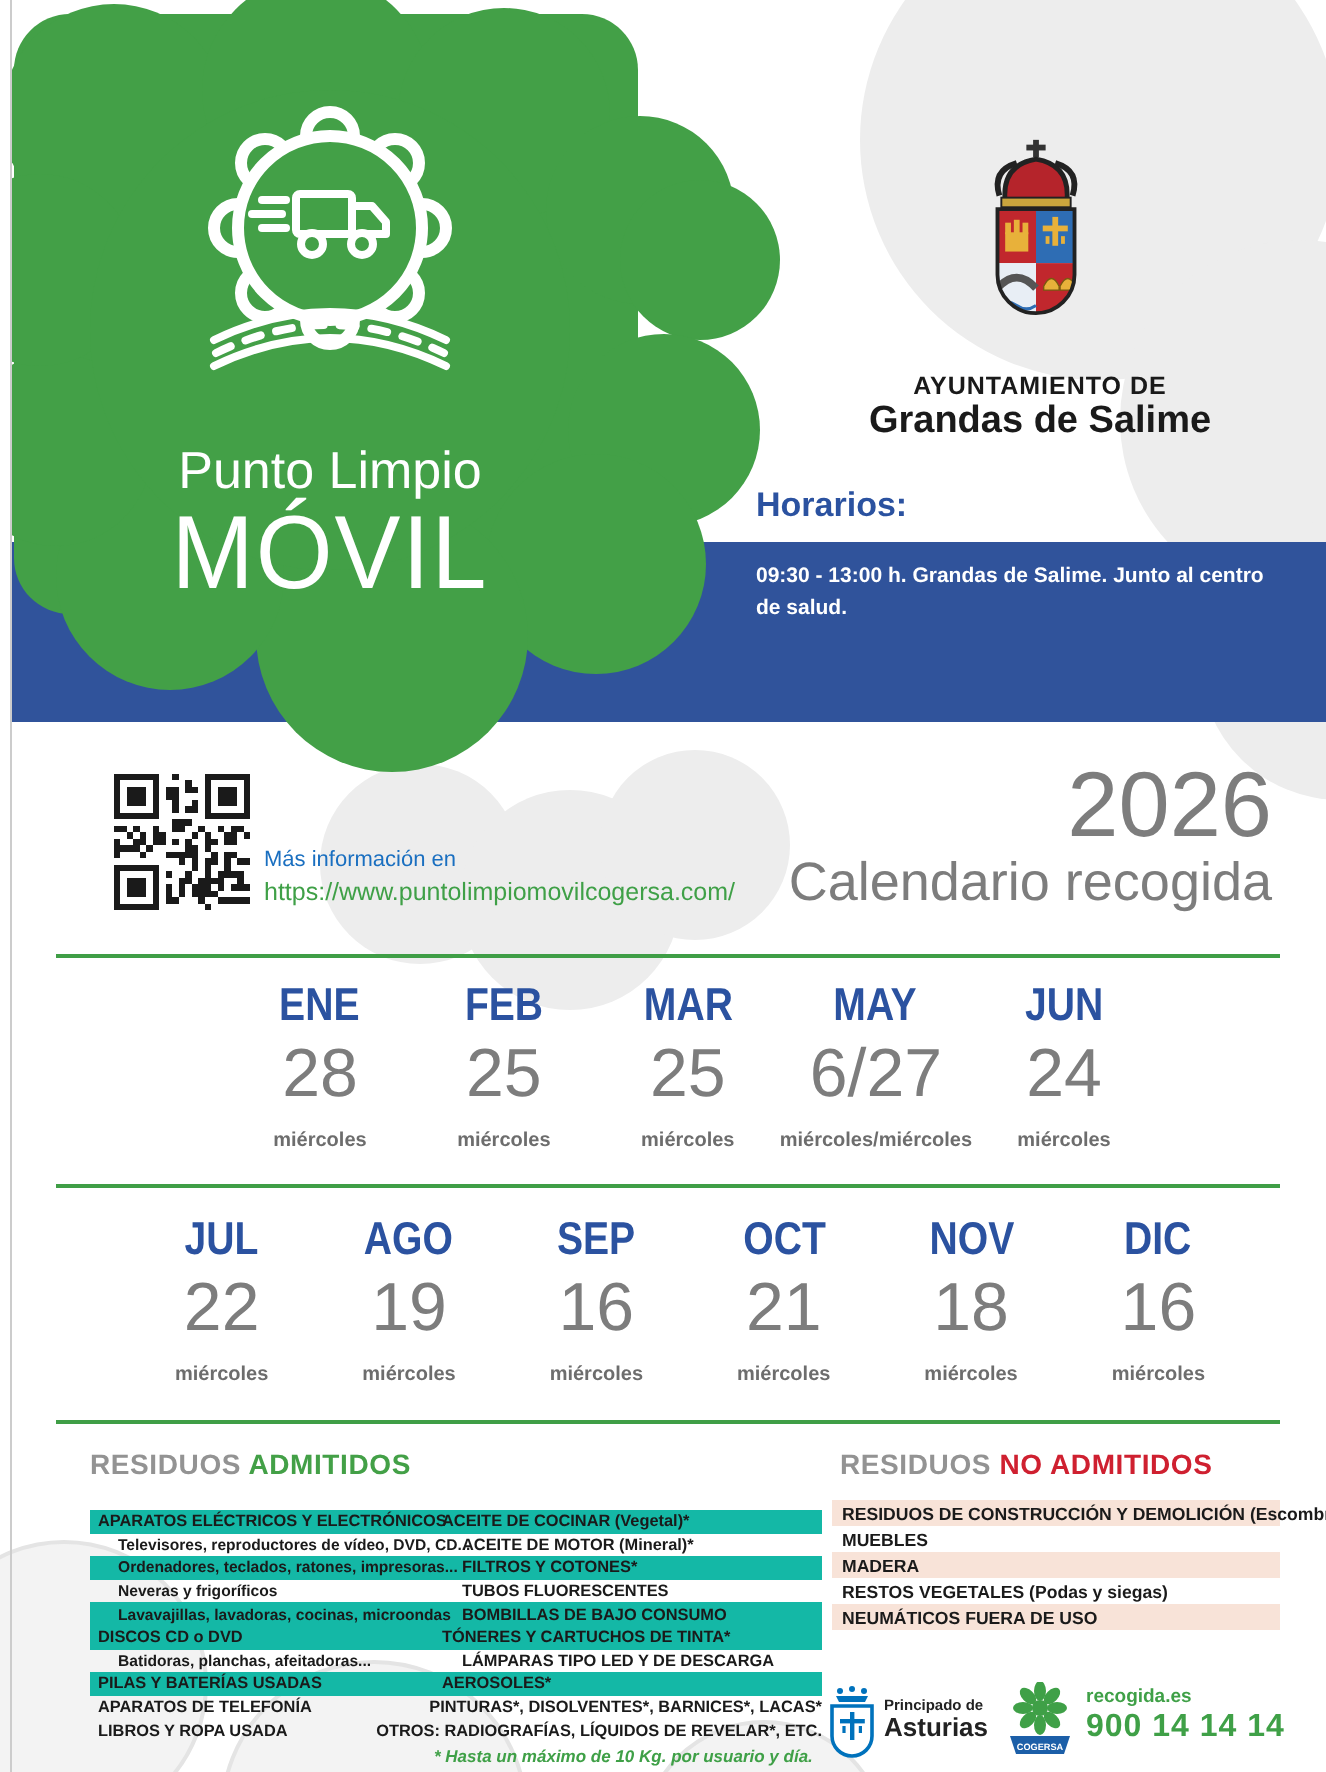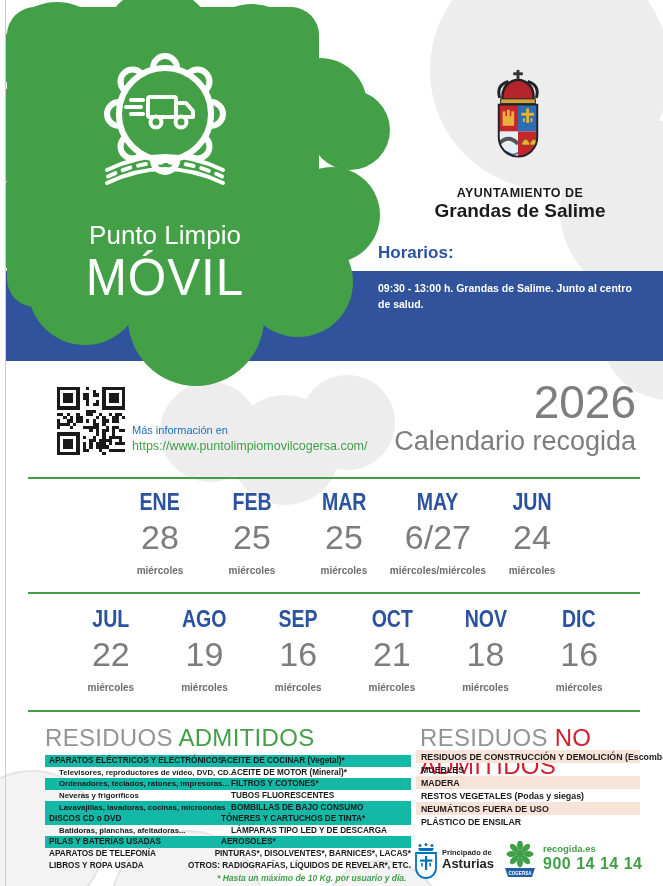--- a/index.html
+++ b/index.html
@@ -34,21 +34,21 @@
   .year{font-size:46px;line-height:1.05;}
   .yearsub{font-size:27px;}
   .gline{position:absolute;left:28px;width:612px;height:2px;background:#3f9e46;}
   
   .cal-row{position:absolute;display:flex;}
   .cal-cell{flex:1;text-align:center;}
   .cal-month{color:#2b52a0;font-size:23px;font-weight:bold;display:inline-block;transform:scaleX(.85);}
   .cal-day{color:#7d7d7d;font-size:34px;margin-top:2px;white-space:nowrap;}
   .cal-weekday{color:#6d6d6d;font-size:10px;font-weight:bold;margin-top:8px;white-space:nowrap;}
   
-  .sec-title{position:absolute;font-size:24px;font-weight:normal;letter-spacing:.3px;}
+  .sec-title{position:absolute;font-size:14px;font-weight:bold;letter-spacing:.3px;}
   .sec-title .g{color:#939393;}
   .sec-title .green{color:#43a047;}
   .sec-title .red{color:#cf2030;}
   .adm-list{position:absolute;left:45px;top:755px;width:366px;}
   .adm-row{display:flex;height:11.6px;align-items:center;}
   .tint-green{background:#14b8a6;}
   .tint-pink{background:#f8e3d8;}
   .adm-left{width:172px;padding-left:4px;font-size:8.2px;font-weight:bold;color:#1a1a1a;white-space:nowrap;}
   .adm-left.sub{padding-left:14px;font-size:7.8px;}
   .adm-right{flex:1;font-size:8.2px;font-weight:bold;color:#1a1a1a;white-space:nowrap;}
@@ -383,21 +383,20 @@
   <div class="sec-title" style="left:420px;top:724px;">
     <span class="g">RESIDUOS</span>
     <span class="red">NO ADMITIDOS</span>
   </div>
   <div id="na-list" class="na-list">
       <div class="na-row tint-pink">RESIDUOS DE CONSTRUCCIÓN Y DEMOLICIÓN (Escombros)</div>
       <div class="na-row">MUEBLES</div>
       <div class="na-row tint-pink">MADERA</div>
       <div class="na-row">RESTOS VEGETALES (Podas y siegas)</div>
       <div class="na-row tint-pink">NEUMÁTICOS FUERA DE USO</div>
-      <div class="na-row">PLÁSTICO DE ENSILAR</div>
     </div>
 
   <svg class="ast-logo" width="26" height="38" viewBox="0 0 26 38">
     <g fill="#0072bc">
       <circle cx="7" cy="2.5" r="1.5"></circle>
         <circle cx="13" cy="1.5" r="1.5"></circle>
         <circle cx="19" cy="2.5" r="1.5"></circle>
       <path d="M5,5 h16 l-1.5,3 h-13 z"></path>
     </g>
     <path d="M3,10 h20 v15 a10,10 0 0 1 -20,0 z" fill="#ffffff" stroke="#0072bc" stroke-width="1.8"></path>

